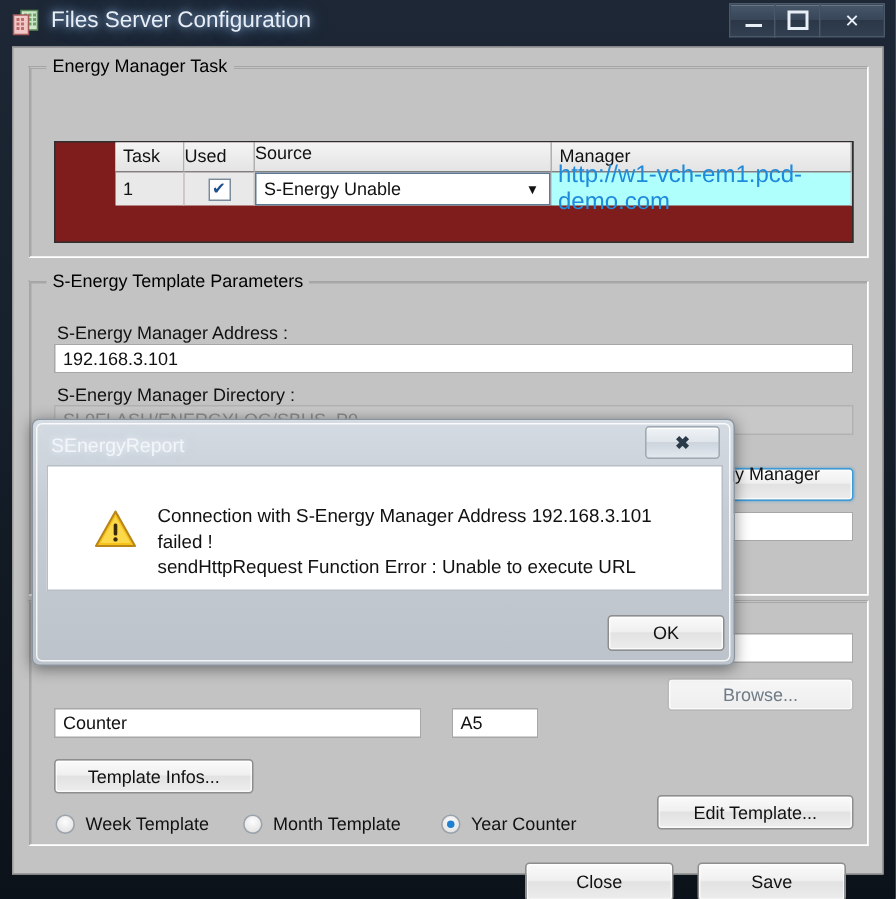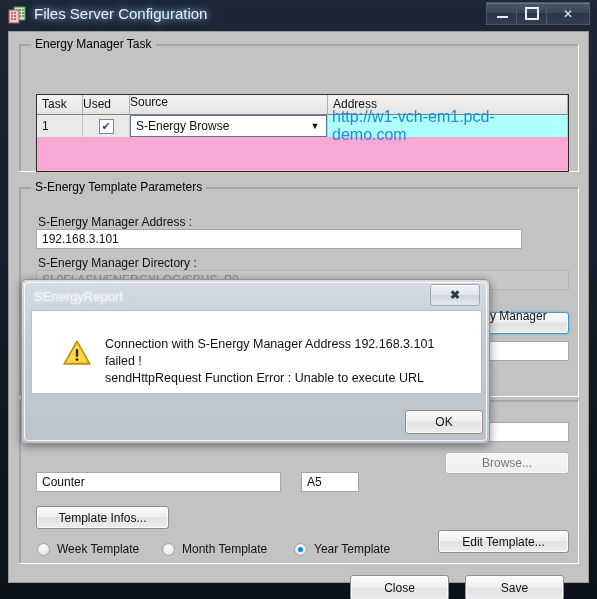--- a/index.html
+++ b/index.html
@@ -62,22 +62,22 @@
     border:1px solid #a5a5a5;border-bottom-color:#fff;border-right-color:#fff;
     pointer-events:none;box-sizing:border-box;
   }
   .gb-title{
     position:absolute;top:-8px;left:11px;background:#c3c3c3;
     padding:0 4px;font-size:12px;color:#000000;white-space:nowrap;
   }
 
   
   #grid{
-    position:absolute;left:27px;top:62px;width:533px;height:78px;
-    border:1px solid #2e2e2e;background:#f9a8d4;box-sizing:border-box;
+    position:absolute;left:27px;top:62px;width:533px;height:68px;
+    border:1px solid #2e2e2e;background:#7f1d1d;box-sizing:border-box;padding-left:40px;
   }
   #grid-header{
     display:flex;height:20px;box-sizing:border-box;
     background:#e8e8e8;
   }
   .hcell{
     box-sizing:border-box;
     border-right:1px solid #b0b0b0;
     border-bottom:1px solid #808080;
     background:linear-gradient(180deg,#f4f4f4 0%,#e4e4e4 100%);
@@ -244,47 +244,47 @@
 
     <div class="groupbox" style="left:10px;top:12px;width:560px;height:128px;">
       <span class="gb-title">Energy Manager Task</span>
     </div>
 
     <div id="grid">
       <div id="grid-header">
         <span class="hcell c-task">Task</span>
         <span class="hcell c-used">Used</span>
         <span class="hcell c-source">Source</span>
-        <span class="hcell c-loc">Address</span>
+        <span class="hcell c-loc">Manager</span>
       </div>
       <div id="grid-row">
         <div class="rcell c-task">1</div>
         <div class="rcell c-used">
           <span id="chk">
             <span>✔</span>
           </span>
         </div>
         <div class="rcell c-source">
           <div id="combo">
-            <span id="combo-text">S-Energy Browse</span>
+            <span id="combo-text">S-Energy Unable</span>
             <span id="combo-arrow">▼</span>
           </div>
         </div>
         <div class="rcell c-loc" id="loc-cell">
           <span id="loc-link">http://w1-vch-em1.pcd-demo.com</span>
         </div>
       </div>
     </div>
 
     <div class="groupbox" style="left:10px;top:155px;width:560px;height:210px;">
       <span class="gb-title">S-Energy Template Parameters</span>
     </div>
 
     <div class="lbl" style="left:29px;top:183px;">S-Energy Manager Address :</div>
-    <div class="tinput" style="left:27px;top:197px;width:486px;height:20px;">192.168.3.101</div>
+    <div class="tinput" style="left:27px;top:197px;width:533px;height:20px;">192.168.3.101</div>
 
     <div class="lbl" style="left:29px;top:224px;">S-Energy Manager Directory :</div>
     <div class="tinput disabled" style="left:27px;top:238px;width:533px;height:20px;">SL0FLASH/ENERGYLOG/SBUS_P0</div>
 
     <div class="btn focused" style="left:436px;top:280px;width:124px;height:22px;">S-Energy Manager Test</div>
     <div class="tinput" style="left:436px;top:309px;width:124px;height:20px;"></div>
 
     <div class="groupbox" style="left:10px;top:368px;width:560px;height:164px;"></div>
 
     <div class="tinput" style="left:436px;top:390px;width:124px;height:20px;"></div>
@@ -298,21 +298,21 @@
     <div class="radio-wrap" style="left:28px;top:480px;margin-top:30px;">
       <span class="radio"></span>
       <span>Week Template</span>
     </div>
     <div class="radio-wrap" style="left:153px;top:480px;margin-top:30px;">
       <span class="radio"></span>
       <span>Month Template</span>
     </div>
     <div class="radio-wrap" style="left:285px;top:480px;margin-top:30px;">
       <span class="radio on"></span>
-      <span>Year Template</span>
+      <span>Year Counter</span>
     </div>
 
     <div class="btn" style="left:429px;top:498px;width:131px;height:23px;">Edit Template...</div>
 
     <div class="btn" style="left:341px;top:513px;margin-top:30px;width:99px;height:26px;">Close</div>
     <div class="btn" style="left:456px;top:513px;margin-top:30px;width:99px;height:26px;">Save</div>
 
     <div id="dialog" style="left:12px;top:247px;">
       <div id="dlg-inner-border"></div>
       <div id="dlg-title">SEnergyReport</div>

